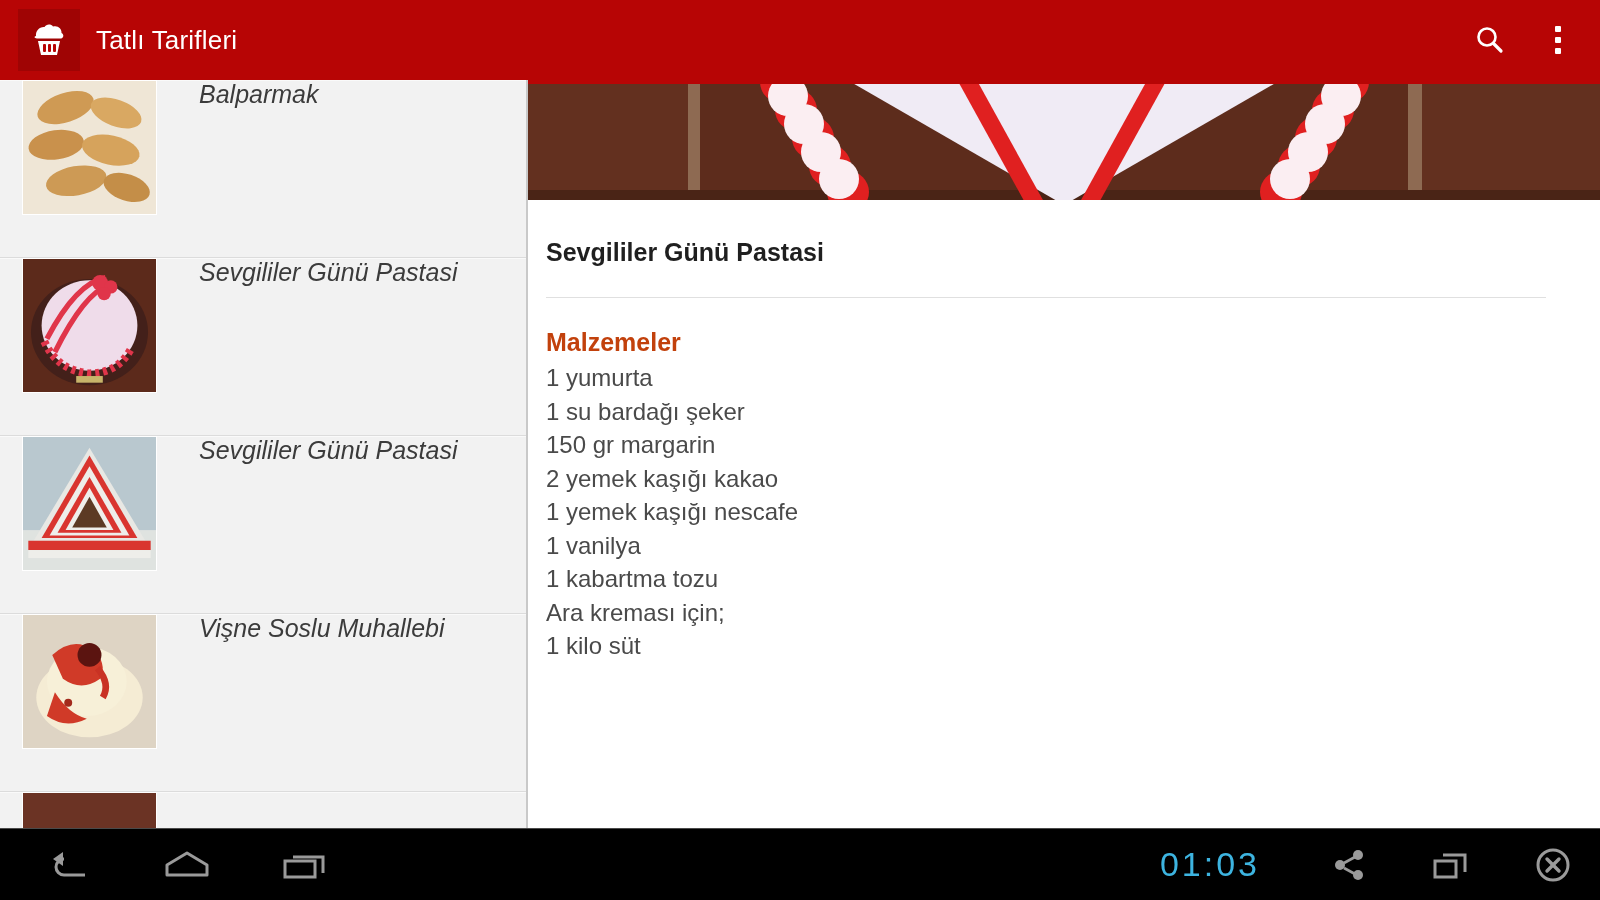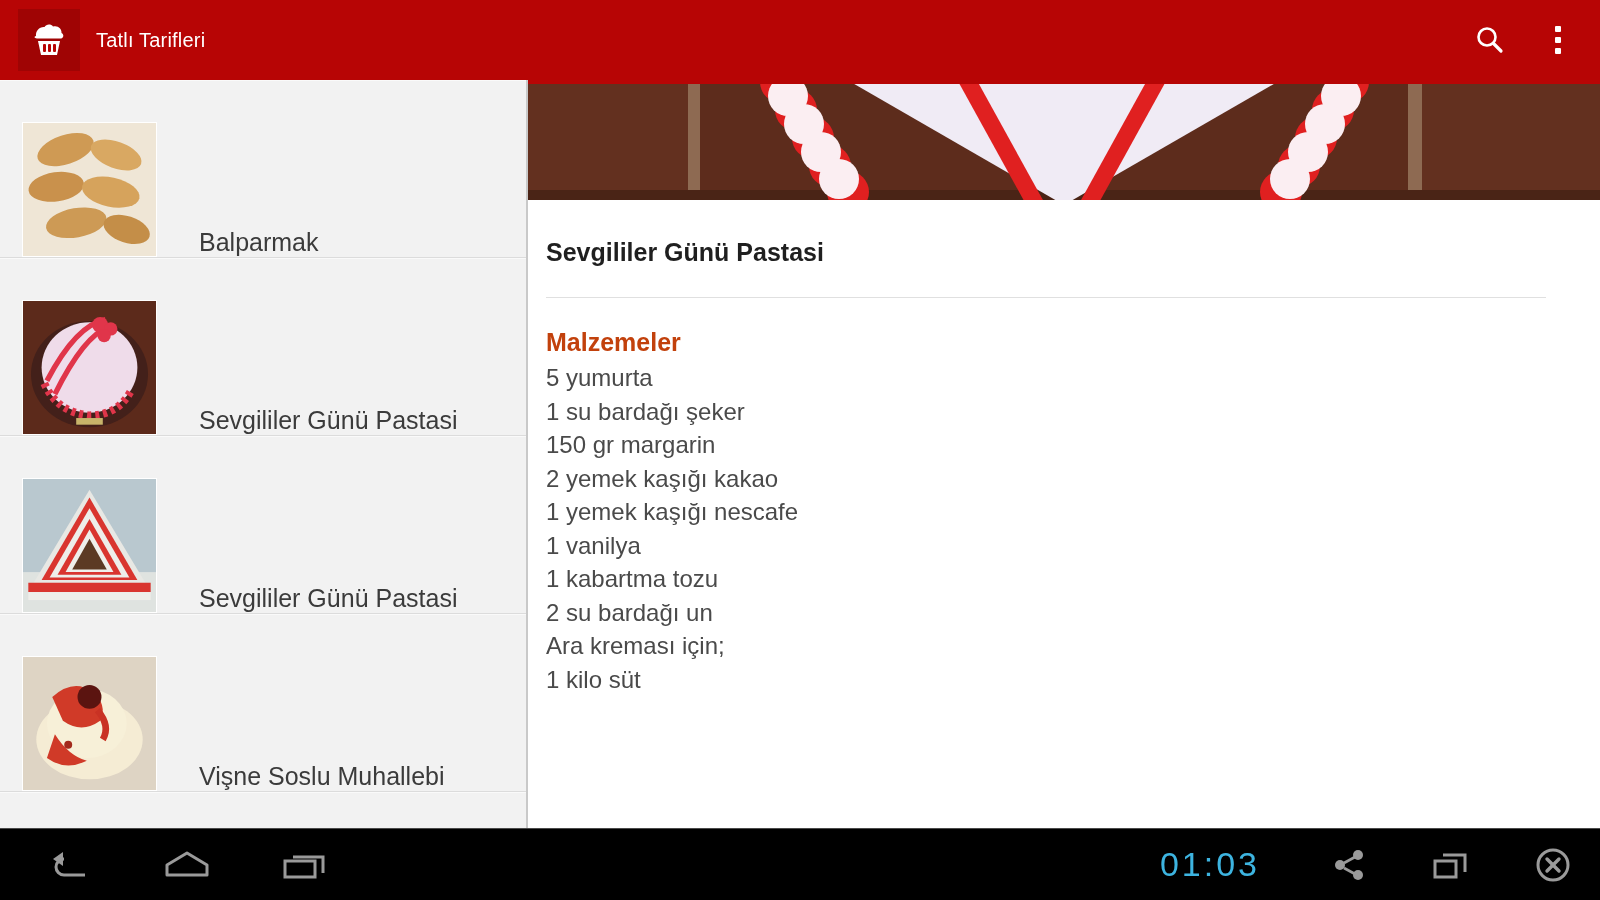--- a/index.html
+++ b/index.html
@@ -33,21 +33,21 @@
     width: 62px; height: 62px;
     margin-left: 18px;
     background: #9f0404;
     display: flex;
     align-items: center;
     justify-content: center;
     flex: none;
   }
   .app-title {
     color: #ffffff;
-    font-size: 20px;
+    font-size: 26px;
     font-weight: normal;
     margin-left: 16px;
     letter-spacing: 0.2px;
     white-space: nowrap;
   }
   .ab-spacer { flex: 1 1 auto; }
   .ab-action {
     width: 72px; height: 80px;
     display: flex;
     align-items: center;
@@ -69,24 +69,25 @@
     left: 0; top: 80px;
     width: 526px;
     height: 748px;
     background: #f2f2f2;
     overflow: hidden;
   }
   .list-item {
     position: relative;
     height: 178px;
     display: flex;
-    align-items: flex-end;
+    align-items: flex-start;
     background: #f2f2f2;
     border-bottom: 1px solid #dcdcdc;
     box-shadow: inset 0 1px 0 #fafafa;
+    font-style: italic;
   }
   .thumb {
     width: 135px; height: 135px;
     margin-left: 22px;
     flex: none;
     border: 1px solid #ffffff;
     background: #cfcfcf;
     overflow: hidden;
     position: relative;
   }
@@ -343,28 +344,27 @@
         </g>
         <rect x="0" y="0" width="1072" height="4" fill="#b70505"></rect>
       </svg>
     </div>
 
     <div class="recipe-title">Sevgililer Günü Pastasi</div>
     <div class="title-rule"></div>
     <div class="section-head">Malzemeler</div>
 
     <ul class="ingredients">
-      <li>5 yumurta</li>
+      <li>1 yumurta</li>
       <li>1 su bardağı şeker</li>
       <li>150 gr margarin</li>
       <li>2 yemek kaşığı kakao</li>
       <li>1 yemek kaşığı nescafe</li>
       <li>1 vanilya</li>
       <li>1 kabartma tozu</li>
-      <li>2 su bardağı un</li>
       <li>Ara kreması için;</li>
       <li>1 kilo süt</li>
     </ul>
   </div>
 
   <div class="navbar">
 
     <div class="nav-left">
       <div class="nav-btn">
         <svg width="48" height="40" viewBox="0 0 48 40">

